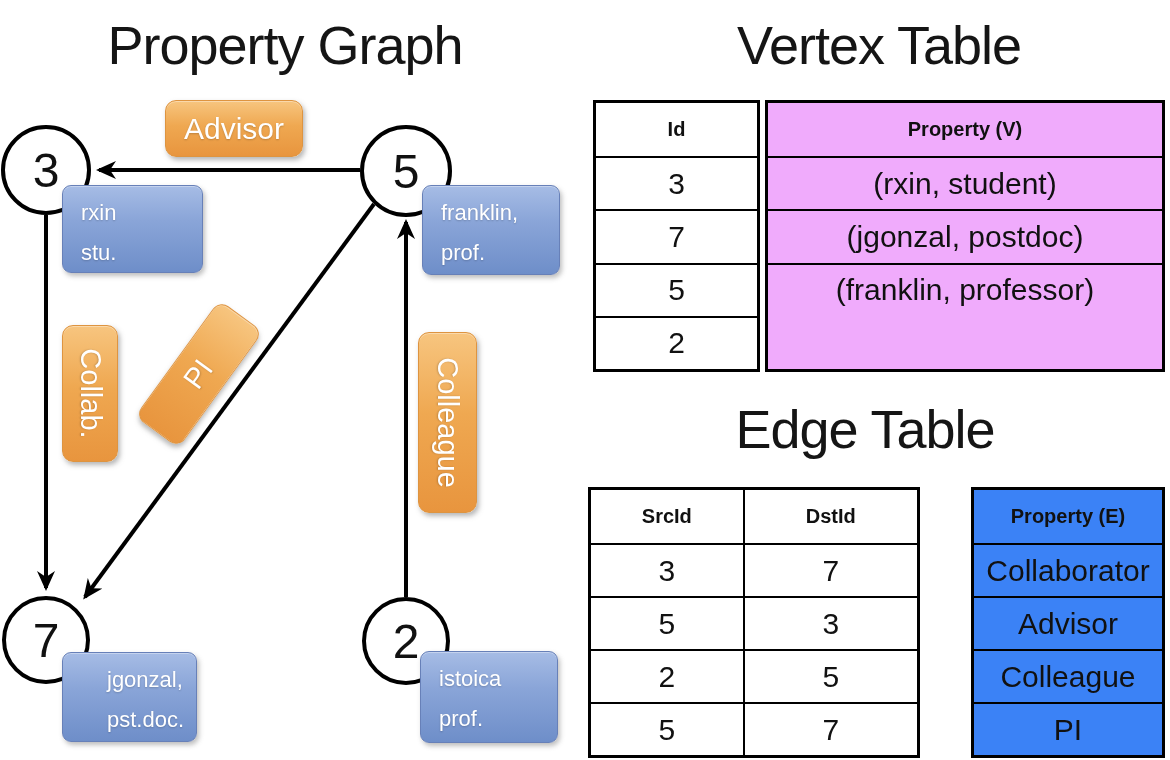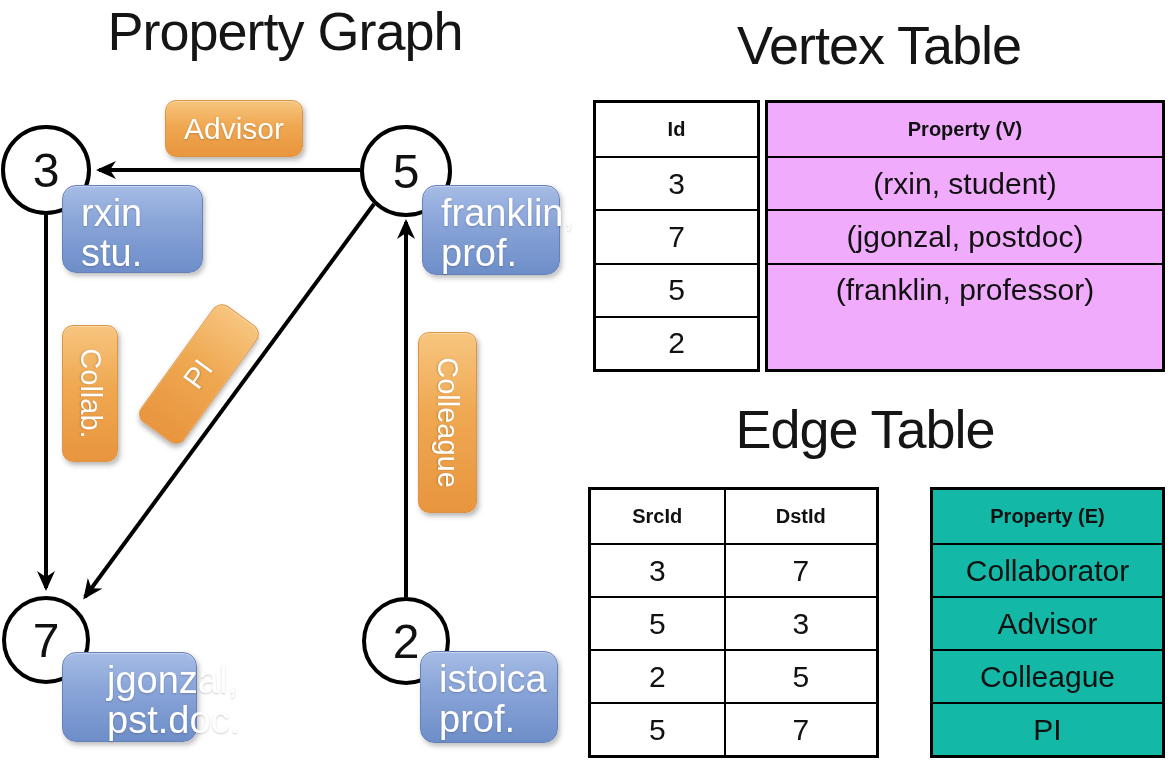--- a/index.html
+++ b/index.html
@@ -14,23 +14,23 @@
   
   #edges-svg{position:absolute;left:0;top:0;z-index:1;}
   .node{
     position:absolute;box-sizing:border-box;background:#fff;border:4px solid #000;
     border-radius:50%;display:flex;align-items:center;justify-content:center;
     font-size:48px;z-index:2;
   }
   .vbox{
     position:absolute;box-sizing:border-box;z-index:3;color:#fff;
     background:linear-gradient(180deg,#A6BCE5 0%,#8AA5D8 40%,#6E8EC9 100%);
-    border:1px solid #6780B8;border-radius:14px;
+    border:1px solid #6780B8;border-radius:9px;
     box-shadow:2px 3px 5px rgba(110,110,110,0.45), inset 0 1px 0 rgba(255,255,255,0.35);
-    font-size:38px;line-height:40px;padding:7px 0 0 18px;
+    font-size:22px;line-height:40px;padding:7px 0 0 18px;
     text-shadow:0 1px 2px rgba(0,0,0,0.2);
   }
   .vbox span{display:block;}
   .pill{
     position:absolute;box-sizing:border-box;z-index:4;color:#fff;
     background:linear-gradient(180deg,#F7C57F 0%,#EFA851 45%,#E8953E 100%);
     border:1px solid #DE9440;border-radius:11px;
     box-shadow:2px 3px 5px rgba(110,110,110,0.5), inset 0 1px 0 rgba(255,255,255,0.35);
     display:flex;align-items:center;justify-content:center;
     font-size:30px;text-shadow:0 1px 2px rgba(0,0,0,0.2);
@@ -57,30 +57,30 @@
     box-sizing:border-box;border:3px solid #000;display:grid;
     grid-template-rows:repeat(5,1fr);background:#fff;
   }
   .tc{
     display:flex;align-items:center;justify-content:center;
     border-top:2px solid #000;font-size:30px;white-space:nowrap;
   }
   .tc.hd{border-top:none;font-weight:bold;font-size:20px;}
   #vt-id{width:167px;}
   #vt-prop{flex:1;background:#f0abfc;}
-  #et-ids{width:291px;grid-template-columns:1fr 1.15fr;grid-auto-flow:row;}
+  #et-ids{width:332px;grid-template-columns:1fr 1.15fr;grid-auto-flow:row;}
   #et-ids .tc.colr{border-left:2px solid #000;}
-  #et-prop{flex:1;background:#14b8a6;margin-left:45px;}
+  #et-prop{flex:1;background:#3b82f6;margin-left:45px;}
 </style>
 </head>
 <body>
 
 <div id="canvas">
 
-  <div class="title" style="left:35px;top:0;width:500px;">Property Graph</div>
+  <div class="title" style="left:35px;top:14px;width:500px;">Property Graph</div>
   <div class="title" style="left:629px;top:14px;width:500px;">Vertex Table</div>
   <div class="title" style="left:615px;top:398px;width:500px;">Edge Table</div>
 
   <svg id="edges-svg" width="585" height="760" viewBox="0 0 585 760">
     <defs>
       <marker id="arrow" viewBox="0 0 10 9" refX="8.5" refY="4.5" markerWidth="5" markerHeight="4.5" orient="auto-start-reverse">
         <path d="M0,0 L10,4.5 L0,9 L3,4.5 z" fill="#000"></path>
       </marker>
     </defs>
     <line x1="360" y1="170" x2="99" y2="170" stroke="#000" stroke-width="4" marker-end="url(#arrow)"></line>

